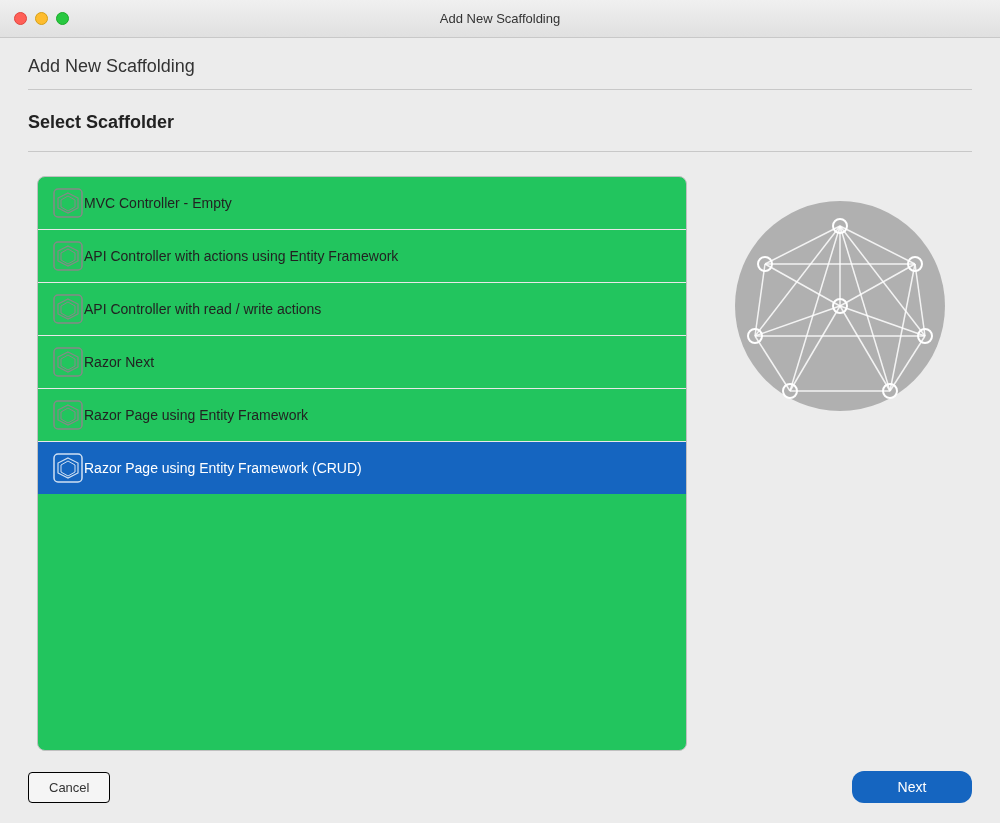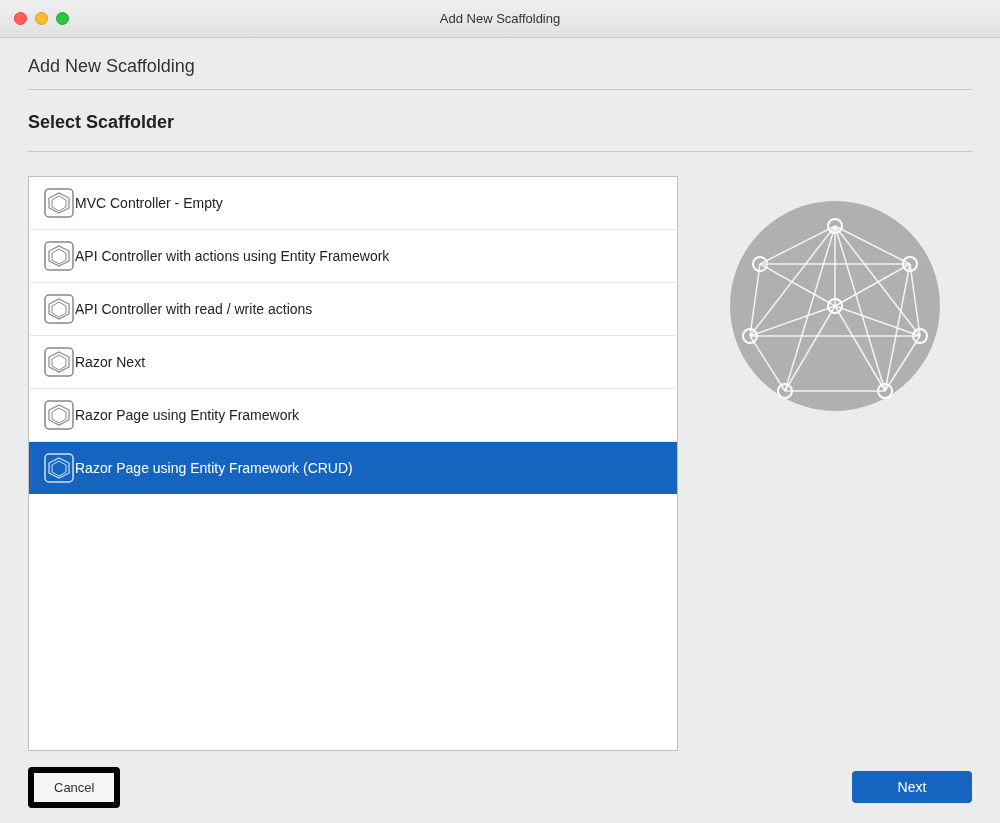--- a/index.html
+++ b/index.html
@@ -100,24 +100,25 @@
       display: flex;
       flex-direction: row;
       padding: 24px 28px 0 28px;
       gap: 20px;
     }
 
     
     .list-panel {
       width: 650px;
       border: 1px solid #c0c0c0;
-      background: #ffffff;
-      border-radius: 0;
+      background: #22c55e;
+      border-radius: 8px;
       overflow: hidden;
       flex-shrink: 0;
+      margin-left: 9px;
     }
 
     .list-item {
       display: flex;
       align-items: center;
       padding: 10px 14px;
       border-bottom: 1px solid #e8e8e8;
       cursor: pointer;
       min-height: 46px;
     }
@@ -166,33 +167,33 @@
       display: flex;
       align-items: center;
       justify-content: space-between;
       padding: 0 28px;
       flex-shrink: 0;
     }
 
     .cancel-button {
       padding: 7px 20px;
       background: #f5f5f5;
-      border: 6px solid #000000;
+      border: 1px solid #000000;
       border-radius: 4px;
       font-size: 13px;
       color: #333;
       cursor: pointer;
       min-width: 80px;
     }
 
     .next-button {
       padding: 8px 40px;
       background: #1565c0;
       border: none;
-      border-radius: 4px;
+      border-radius: 12px;
       font-size: 14px;
       color: #fff;
       cursor: pointer;
       min-width: 120px;
     }
   </style>
 </head>
 <body>
 
 <div class="title-bar">

